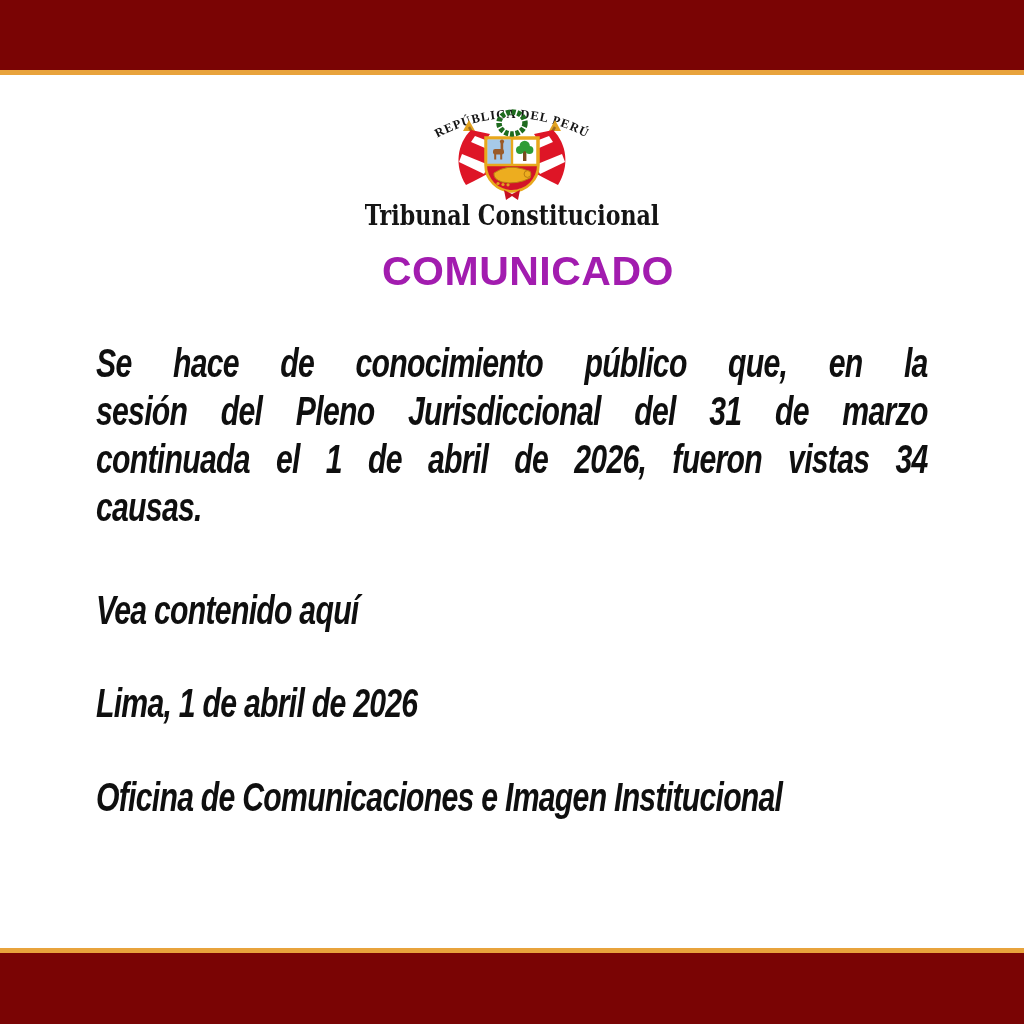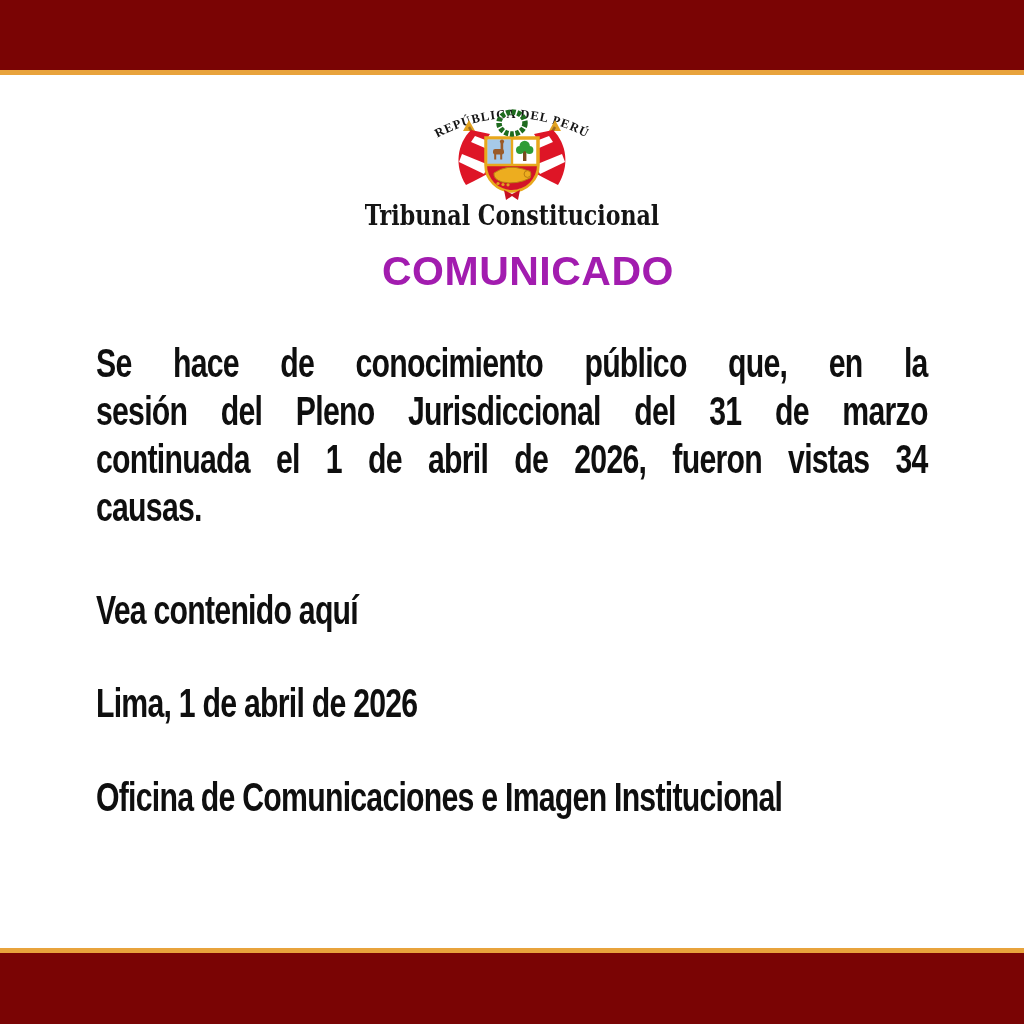--- a/index.html
+++ b/index.html
@@ -41,21 +41,21 @@
     position: absolute; top: 251px; left: 16px; width: 1024px;
     text-align: center;
     font-weight: bold;
     font-size: 41px;
     line-height: 40px;
     letter-spacing: 0.5px;
     color: #a21caf;
   }
 
   
-  .text-col { position: absolute; top: 339px; left: 96px; width: 832px; }
+  .text-col { position: absolute; top: 339px; left: 96px; width: 832px; font-style: italic; }
   .condense {
     width: 1100px;
     transform: scaleX(0.756);
     transform-origin: 0 0;
     font-weight: bold;
     font-size: 40px;
     line-height: 48px;
     letter-spacing: -1px;
     color: #0f0f0f;
   }

